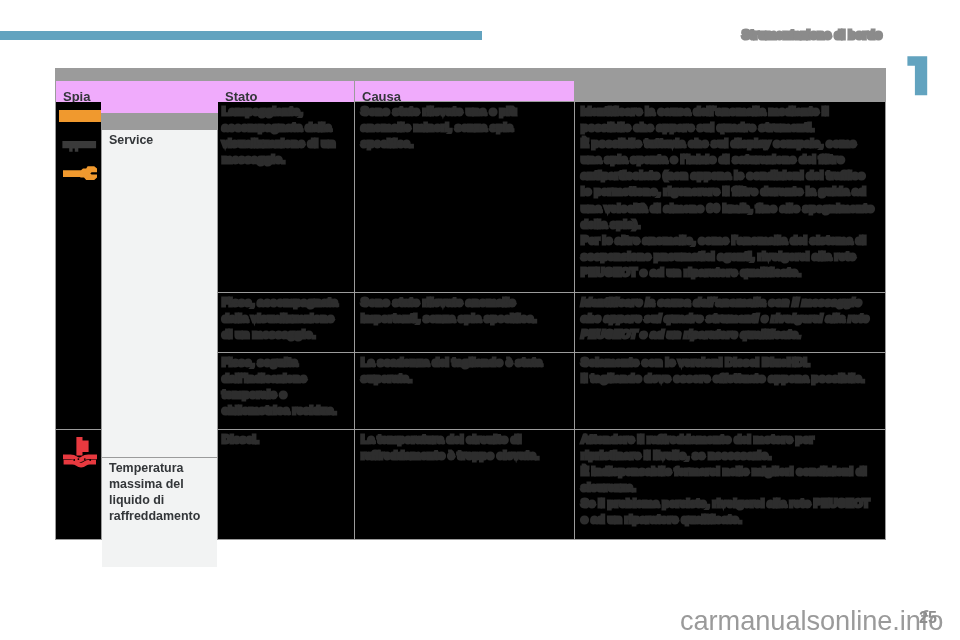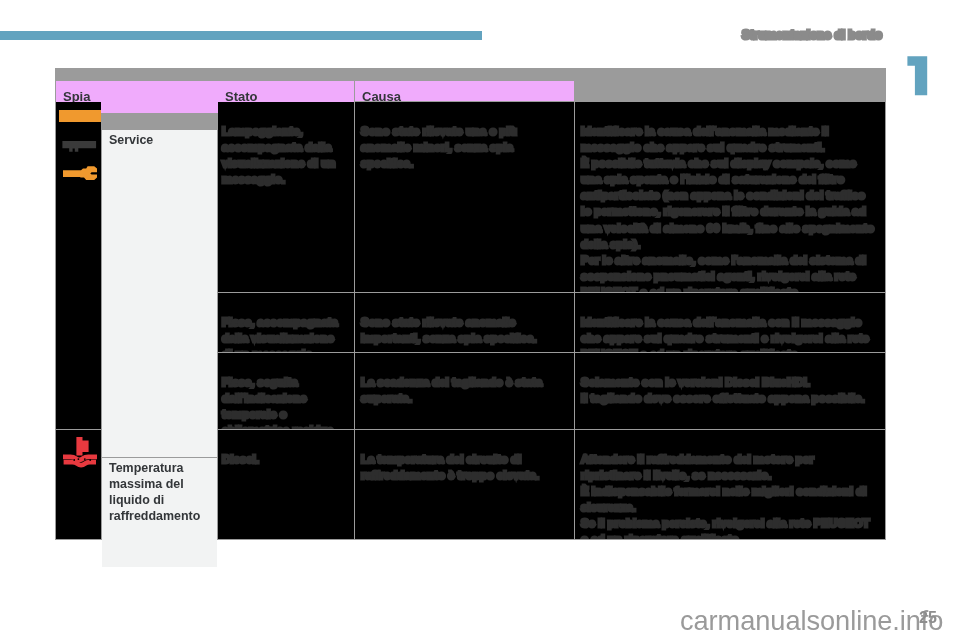--- a/index.html
+++ b/index.html
@@ -22,21 +22,21 @@
   .hdrcell{background:#f0abfc;margin-top:12px;}
   .hdrcell span{position:absolute;left:7px;top:6px;font-size:13px;font-weight:bold;
        color:#333639;white-space:nowrap;line-height:20px;}
   .iconcell{background:#000000;}
   .namecell{background:#f2f3f3;margin-top:28px;}
   .namecell span{position:absolute;left:7px;top:2px;right:4px;font-size:12.45px;
        font-weight:bold;color:#333639;line-height:16px;display:block;}
   .bodycell{background:#000000;}
   .bt{position:absolute;left:6px;right:10px;top:1px;font-size:11.45px;font-weight:bold;
        color:#2d2d2d;line-height:16.1px;-webkit-text-stroke:3.1px #2d2d2d;
-       filter:blur(0.65px);margin-top:20px;}
+       filter:blur(0.65px);}
   .stato .bt{left:4px;right:8px;}
   .causa .bt{left:6px;right:7px;}
   .bt .p{margin:0;}
 
   
   .orange-bar{position:absolute;left:3px;top:8px;width:42px;height:12px;background:#f0992e;}
   .svc-txt{position:absolute;left:6px;top:39px;filter:blur(0.35px);}
   .wrench{position:absolute;left:7px;top:64px;}
   .thermo{position:absolute;left:7px;top:7px;}
 
@@ -84,33 +84,33 @@
     </div>
 
   <div class="cell bodycell stato" style="left:163px;top:34px;width:136px;height:190px;">
     <div class="bt">Lampeggiante, accompagnata dalla visualizzazione di un messaggio.</div>
     </div>
   <div class="cell bodycell causa" style="left:300px;top:34px;width:219px;height:190px;">
     <div class="bt">Sono state rilevate una o più anomalie minori, senza spia specifica.</div>
     </div>
   <div class="cell bodycell" style="left:520px;top:34px;width:310px;height:190px;">
     <div class="bt">
-      <div class="p">Identificare la causa dell'anomalia mediante il messaggio che appare sul quadro strumenti.</div>
+      <div class="p">Identificare la causa dell'anomalia mediante il possibile che appare sul quadro strumenti.</div>
       <div class="p">È possibile tuttavia che sul display compaia, come una spia spenta o l'inizio di saturazione del filtro antiparticolato (non appena le condizioni del traffico lo permettono, rigenerare il filtro durante la guida ad una velocità di almeno 60 km/h, fino allo spegnimento della spia).</div>
       <div class="p">Per le altre anomalie, come l'anomalia del sistema di sospensione pneumatici agenti, rivolgersi alla rete PEUGEOT o ad un riparatore qualificato.</div>
     </div>
   </div>
 
   <div class="cell bodycell stato" style="left:163px;top:225px;width:136px;height:59px;">
     <div class="bt">Fissa, accompagnata dalla visualizzazione di un messaggio.</div>
     </div>
   <div class="cell bodycell causa" style="left:300px;top:225px;width:219px;height:59px;">
     <div class="bt">Sono state rilevate anomalie importanti, senza spia specifica.</div>
     </div>
-  <div class="cell bodycell" style="left:520px;top:225px;width:310px;height:59px;">
+  <div class="cell bodycell" style="left:520px;top:225px;width:310px;height:59px;font-style:italic;">
     <div class="bt">Identificare la causa dell'anomalia con il messaggio che appare sul quadro strumenti e rivolgersi alla rete PEUGEOT o ad un riparatore qualificato.</div>
     </div>
 
   <div class="cell bodycell stato" style="left:163px;top:285px;width:136px;height:76px;">
     <div class="bt">Fissa, seguita dall'indicazione temporale o chilometrica residua.</div>
     </div>
   <div class="cell bodycell causa" style="left:300px;top:285px;width:219px;height:76px;">
     <div class="bt">La scadenza del tagliando è stata superata.</div>
     </div>
   <div class="cell bodycell" style="left:520px;top:285px;width:310px;height:76px;">

